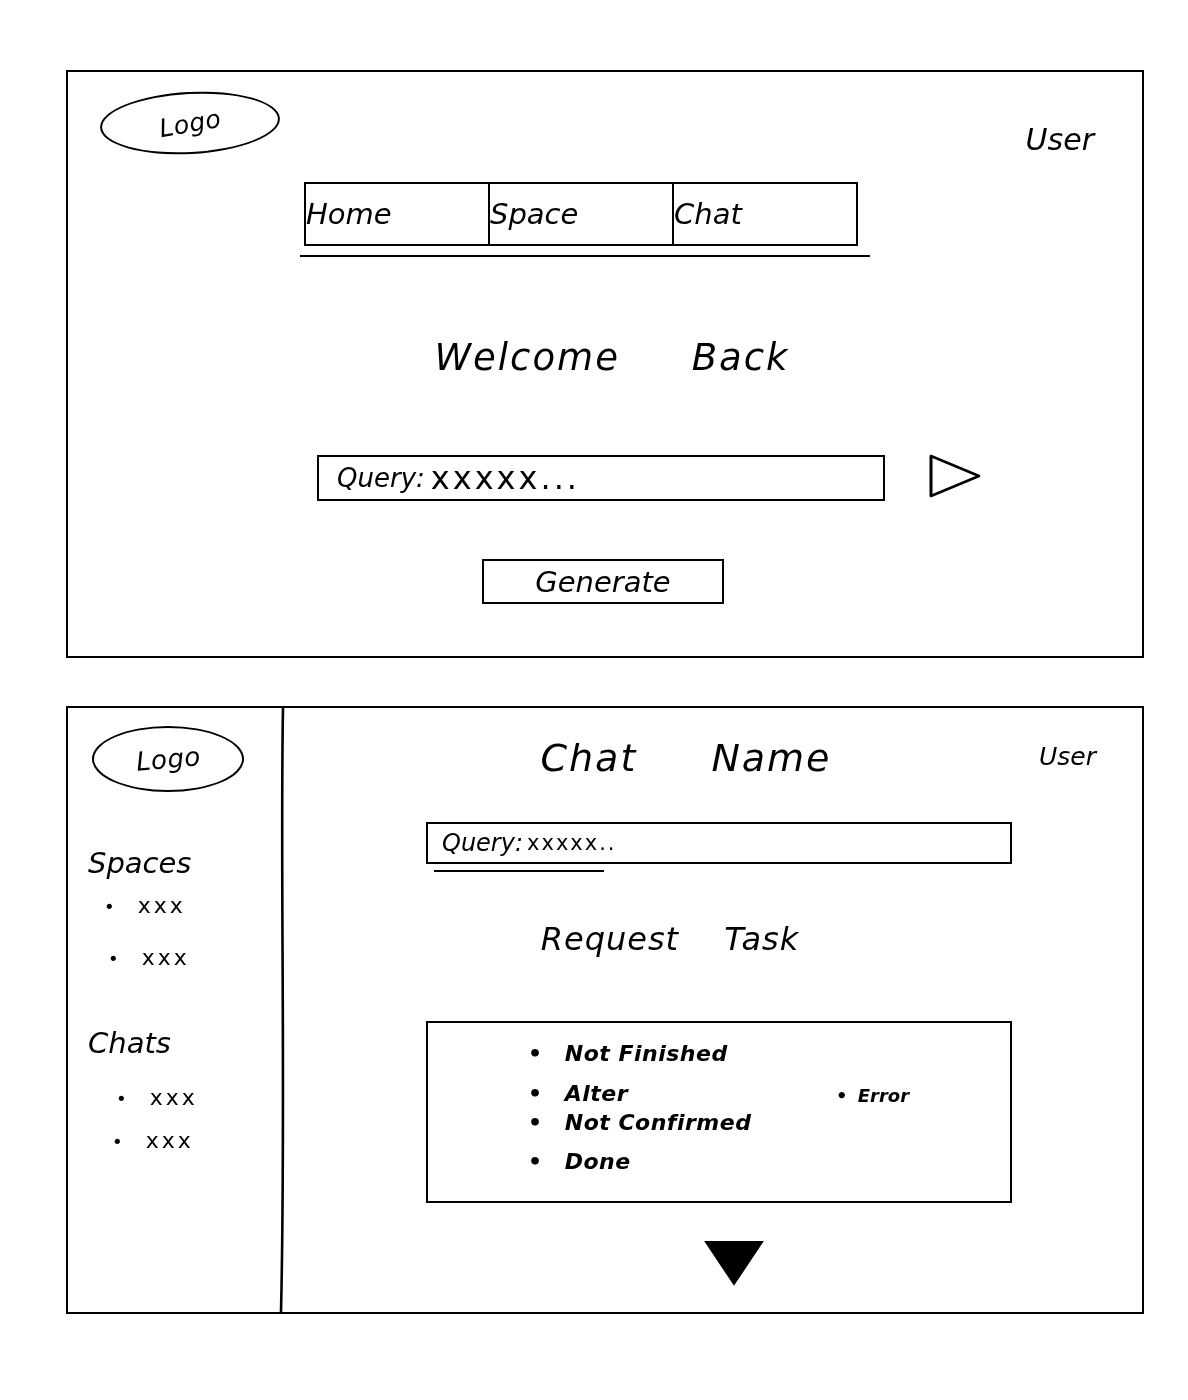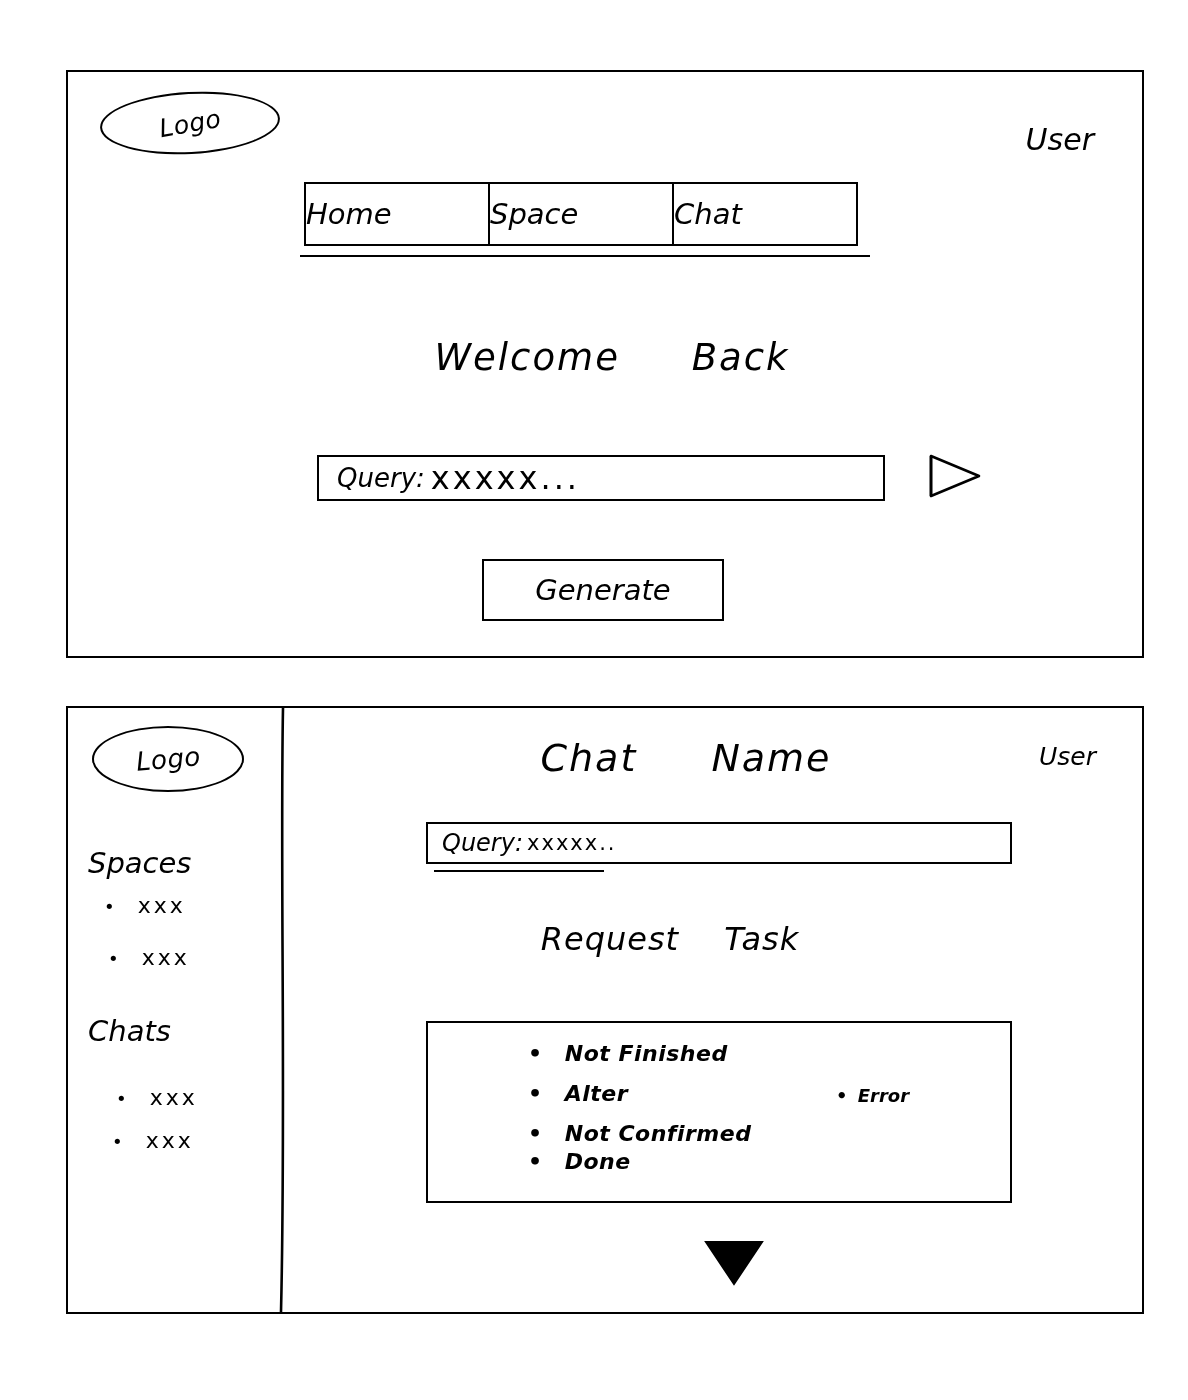--- a/index.html
+++ b/index.html
@@ -134,21 +134,21 @@
     top: 378px;
     width: 60px;
     height: 52px;
   }
 
   #generate-btn {
     position: absolute;
     left: 414px;
     top: 487px;
     width: 242px;
-    height: 62px;
+    height: 45px;
     border: 2.5px solid #000;
     box-sizing: border-box;
     display: flex;
     align-items: center;
     justify-content: center;
     font-size: 29px;
     font-style: italic;
   }
 
   
@@ -177,21 +177,21 @@
 
   #user-bottom { right: 46px; top: 34px; font-size: 25px; }
 
   .side-head {
     position: absolute;
     font-size: 29px;
     font-style: italic;
     left: 20px;
   }
   #spaces-head { top: 138px; }
-  #chats-head  { top: 306px; }
+  #chats-head  { top: 318px; }
 
   .side-item {
     position: absolute;
     font-size: 22px;
     letter-spacing: 3px;
     left: 36px;
   }
   .side-item .bullet { margin-right: 10px; font-size: 18px; }
   #space-item-0 { top: 185px; }
   #space-item-1 { top: 237px; left: 40px; }
@@ -261,21 +261,21 @@
     position: absolute;
     left: 100px;
     font-size: 22px;
     font-weight: bold;
     letter-spacing: 0.5px;
     font-style: italic;
   }
   .task-row .bullet { margin-right: 14px; }
   #task-0 { top: 18px; }
   #task-1 { top: 58px; }
-  #task-2 { top: 98px; }
+  #task-2 { top: 87px; }
   #task-3 { top: 126px; }
   #error-tag {
     position: absolute;
     left: 408px;
     top: 62px;
     font-size: 18px;
     font-weight: bold;
     font-style: italic;
     text-align: right;
   }

